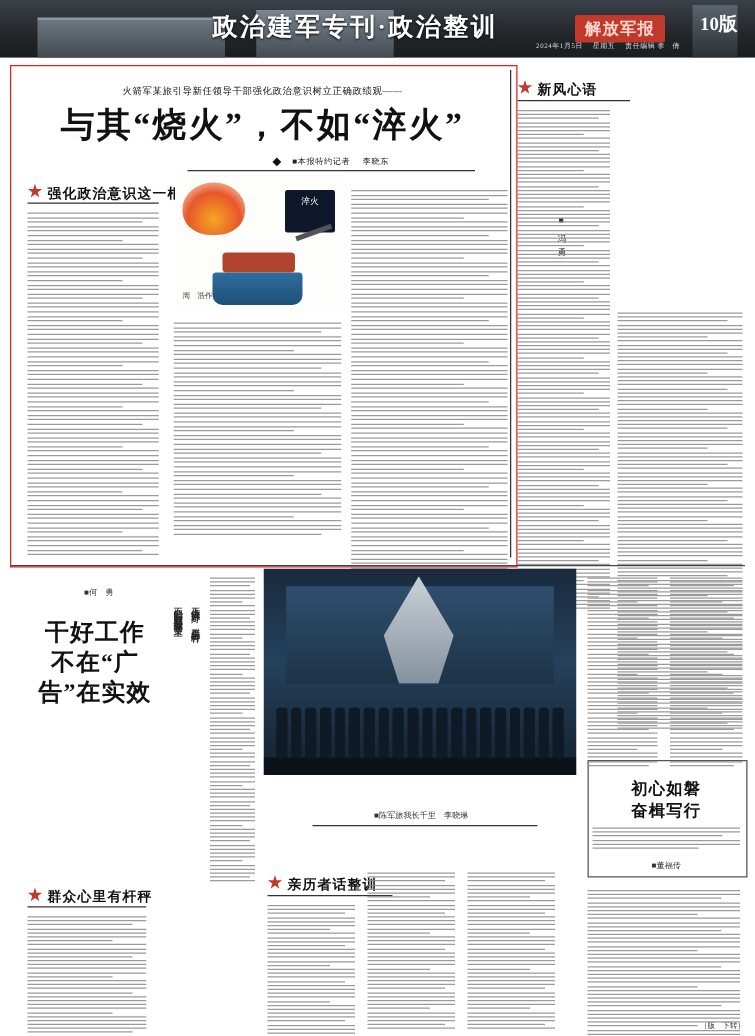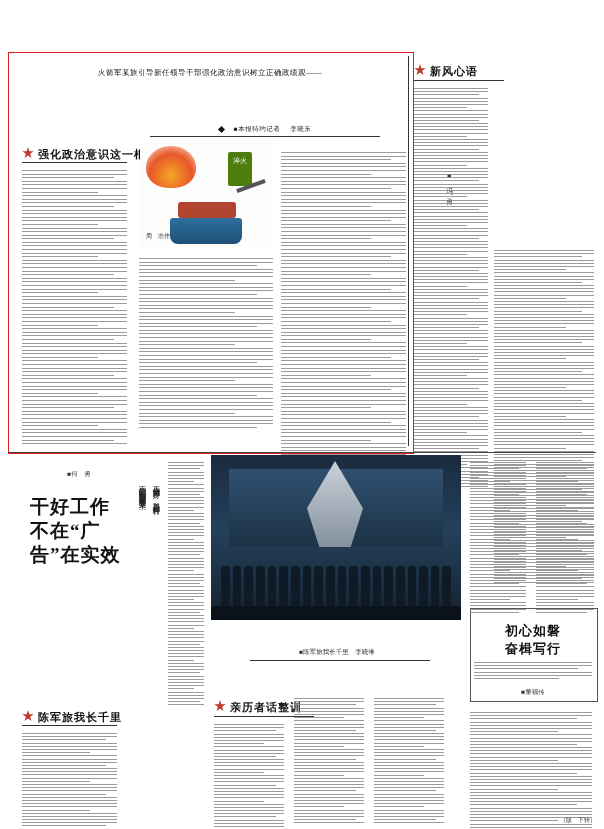--- a/index.html
+++ b/index.html
@@ -131,22 +131,22 @@
   .illus .anvil{
     position:absolute;left:38px;top:62px;width:58px;height:16px;
     background:#b0442f;border-radius:3px;
   }
   .illus .bucket{
     position:absolute;left:30px;top:78px;width:72px;height:26px;
     background:linear-gradient(to bottom,#2f6f9e,#1d4f76);
     border-radius:3px 3px 8px 8px;
   }
   .illus .label{
-    position:absolute;left:88px;top:12px;width:24px;height:30px;
-    background:#4d7c0f;color:#fff;font-size:7px;text-align:center;line-height:10px;
+    position:absolute;left:88px;top:12px;width:40px;height:30px;
+    background:#0f172a;color:#fff;font-size:7px;text-align:center;line-height:10px;
     padding-top:4px;border-radius:2px;
   }
   .illus .tongs{
     position:absolute;left:96px;top:44px;width:30px;height:4px;background:#555;transform:rotate(-20deg);
   }
   .illus .cap{
     position:absolute;left:6px;top:92px;font-size:6px;color:#333;
   }
 
   
@@ -160,21 +160,21 @@
 
   .v-author{
     position:absolute;right:150px;top:172px;
     writing-mode:vertical-rl;font-size:7px;color:#333;letter-spacing:2px;
   }
 
   
   .vhead-big{
     position:absolute;left:30px;top:495px;width:92px;
     font-size:19px;font-weight:bold;color:#111;line-height:24px;
-    text-align:left;letter-spacing:1px;
+    text-align:center;letter-spacing:1px;
   }
   .vhead-sub{
     position:absolute;left:24px;top:470px;width:110px;
     font-size:6.5px;color:#333;text-align:center;
   }
   .vside-note{
     position:absolute;left:136px;top:480px;height:150px;
     writing-mode:vertical-rl;font-size:7.5px;color:#222;letter-spacing:1px;line-height:12px;
   }
   .vside-note2{
@@ -232,24 +232,37 @@
 
   .footer-note{
     position:absolute;right:8px;bottom:4px;font-size:6px;color:#333;
   }
 </style>
 </head>
 <body>
 
 <div class="page">
 
+  <div class="masthead">
+    <div class="mast-photo"></div>
+    <div class="mast-tower"></div>
+    <div class="mast-title">政治建军专刊·政治整训</div>
+    <div class="mast-brand">解放军报</div>
+    <div class="mast-page">10版</div>
+    <div class="mast-date">
+      <span>2024年1月5日</span>
+      <span>星期五</span>
+      <span>责任编辑 李　倩</span>
+    </div>
+  </div>
 
   <div class="redbox"></div>
 
   <div class="shoulder">火箭军某旅引导新任领导干部强化政治意识树立正确政绩观——</div>
+  <div class="headline">与其“烧火”，不如“淬火”</div>
   <div class="byline">
     <span class="diamond"></span>
     <span>■本报特约记者</span>
     <span>李晓东</span>
   </div>
   <div class="rule" style="left:150px;top:136px;width:230px;"></div>
 
   <div class="star-head" style="left:22px;top:147px;">
     <div class="shape"></div>
     <div class="txt">强化政治意识这一根支撑</div>
@@ -485,21 +498,21 @@
       <i class="m"></i>
       <i class="f"></i>
       <i class="f"></i>
       <i class="f"></i>
       <i class="f"></i>
       <i class="s"></i>
   </div>
 
   <div class="star-head" style="left:22px;top:710px;">
     <div class="shape"></div>
-    <div class="txt">陈军旅我长千里</div>
+    <div class="txt">群众心里有杆秤</div>
   </div>
   <div class="rule" style="left:22px;top:725px;width:95px;"></div>
   <div class="colblock fake-lines dense" style="left:22px;top:733px;width:95px;">
     <i class="f"></i>
       <i class="f"></i>
       <i class="m"></i>
       <i class="f"></i>
       <i class="f"></i>
       <i class="f"></i>
       <i class="s"></i>

